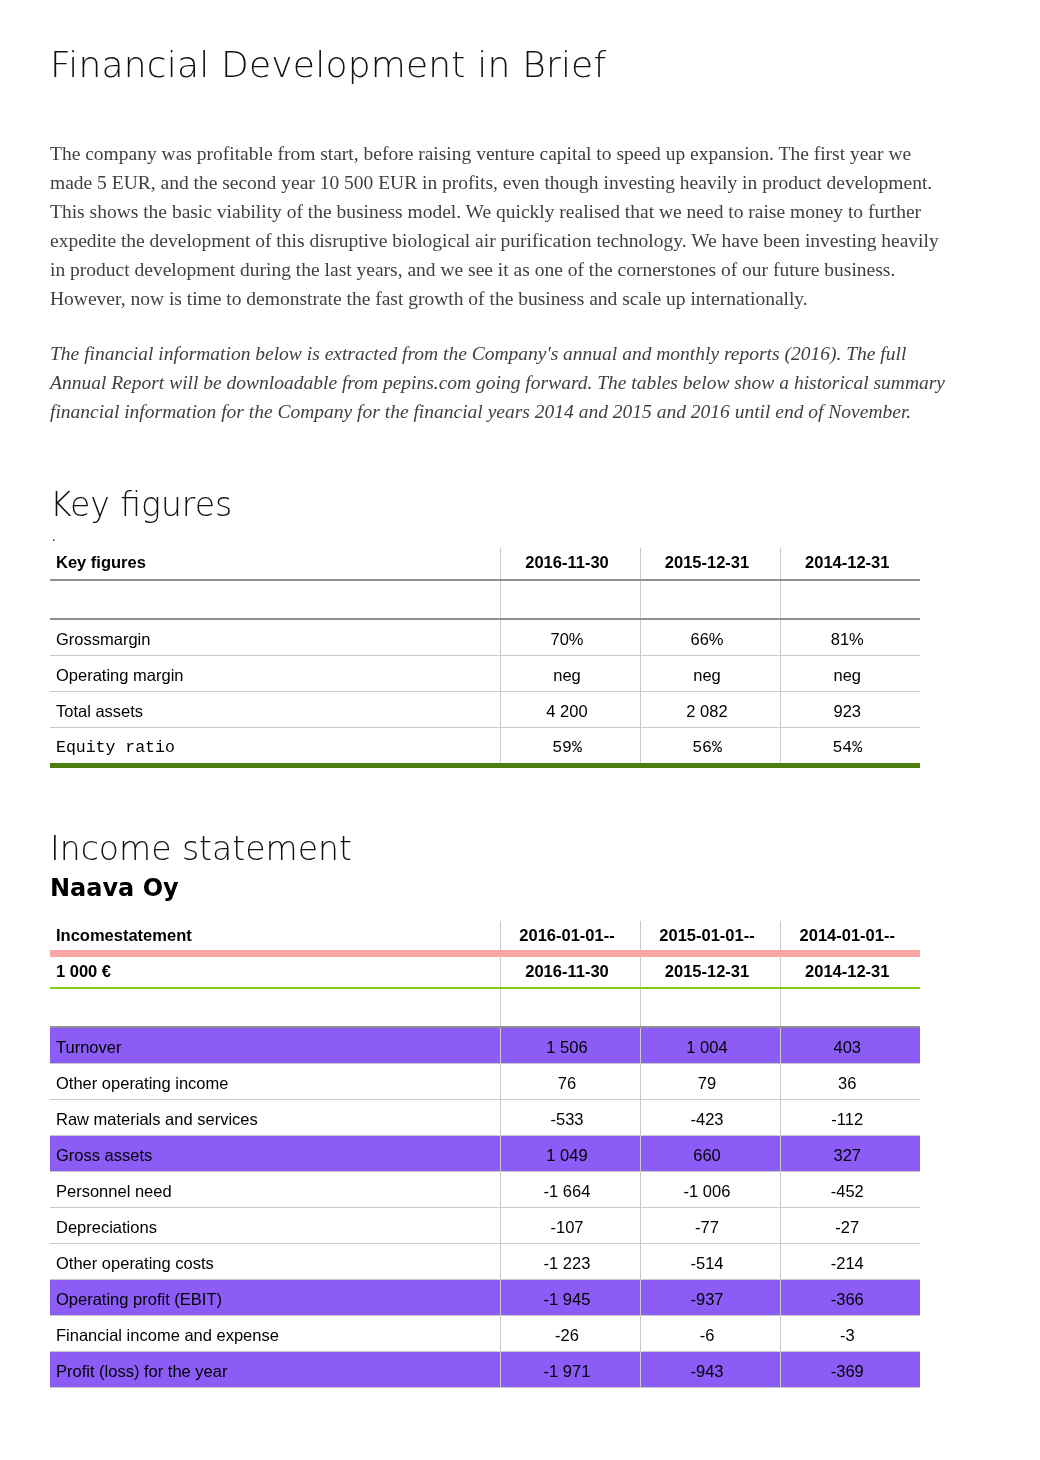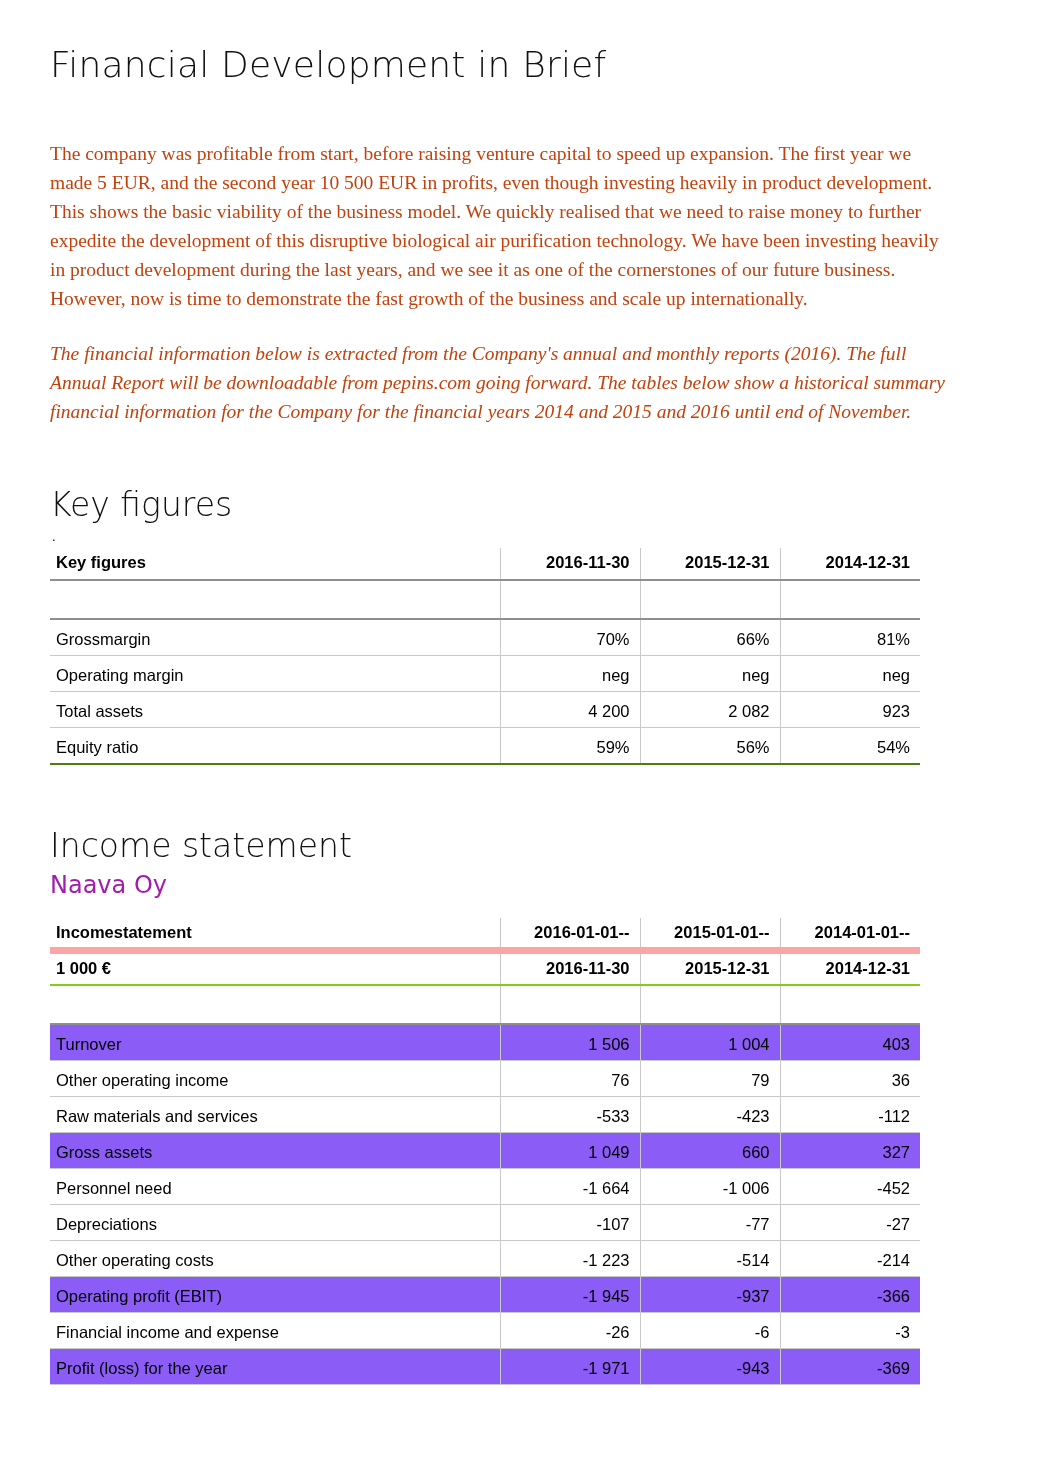--- a/index.html
+++ b/index.html
@@ -39,42 +39,42 @@
   h2.section-title {
     font-family: "DejaVu Sans", sans-serif;
     font-weight: 300;
     font-size: 33px;
     line-height: 1.15;
     margin: 0 0 6px 0;
     color: #111111;
   }
   .section-sub {
     font-family: "DejaVu Sans", sans-serif;
-    font-weight: 400;
+    font-weight: 700;
     font-size: 24px;
     line-height: 1.2;
     margin: 4px 0 18px 0;
-    color: #a21caf;
+    color: #000000;
   }
   .tiny-dot {
     font-family: "Liberation Sans", sans-serif;
     font-size: 13px;
     line-height: 13px;
     margin: 6px 0 4px 2px;
     color: #000;
     height: 14px;
   }
 
   
   p.body-para {
     font-family: "Liberation Serif", serif;
     font-size: 19.5px;
     line-height: 29px;
     margin: 0 0 26px 0;
-    color: #c2410c;
+    color: #404040;
     max-width: 905px;
   }
   p.body-para:last-of-type { margin-bottom: 0; font-style: italic; }
 
   .para-block { margin-bottom: 60px; }
 
   
   .tbl-wrap { margin: 0; }
   table.fin {
     border-collapse: collapse;
@@ -102,34 +102,34 @@
     border-bottom: 2px solid #84cc16;
   }
   table.fin thead tr.hdr1 th {
     border-bottom: 7px solid #fca5a5;
   }
   table.fin th.lbl, table.fin td.lbl {
     text-align: left;
     padding-left: 6px;
   }
   table.fin th.num, table.fin td.num {
-    text-align: right;
+    text-align: center;
     padding-right: 10px;
     border-left: 1px solid #c9c9c9;
   }
   table.fin tr.spacer td,
   table.fin tr.spacer th {
     height: 26px;
     border-bottom: 2px solid #8f8f8f;
   }
   table.fin tr.spacer td.lbl { border-bottom: 2px solid #8f8f8f; }
   table.fin tbody tr.shaded td { background: #8b5cf6; }
   table.fin tbody tr td { height: 24px; }
 
-  .kf-table tbody tr:last-child td { border-bottom: 2px solid #4d7c0f; }
+  .kf-table tbody tr:last-child td { border-bottom: 5px solid #4d7c0f; font-family: Liberation Mono, monospace; }
   .kf-table thead th { padding-bottom: 7px; }
 
   .is-table thead tr.hdr1 th { padding-bottom: 5px; }
   .is-table thead tr.hdr2 th { padding-bottom: 6px; }
 
   .block-gap-1 { height: 62px; }
 </style>
 </head>
 <body>
 

